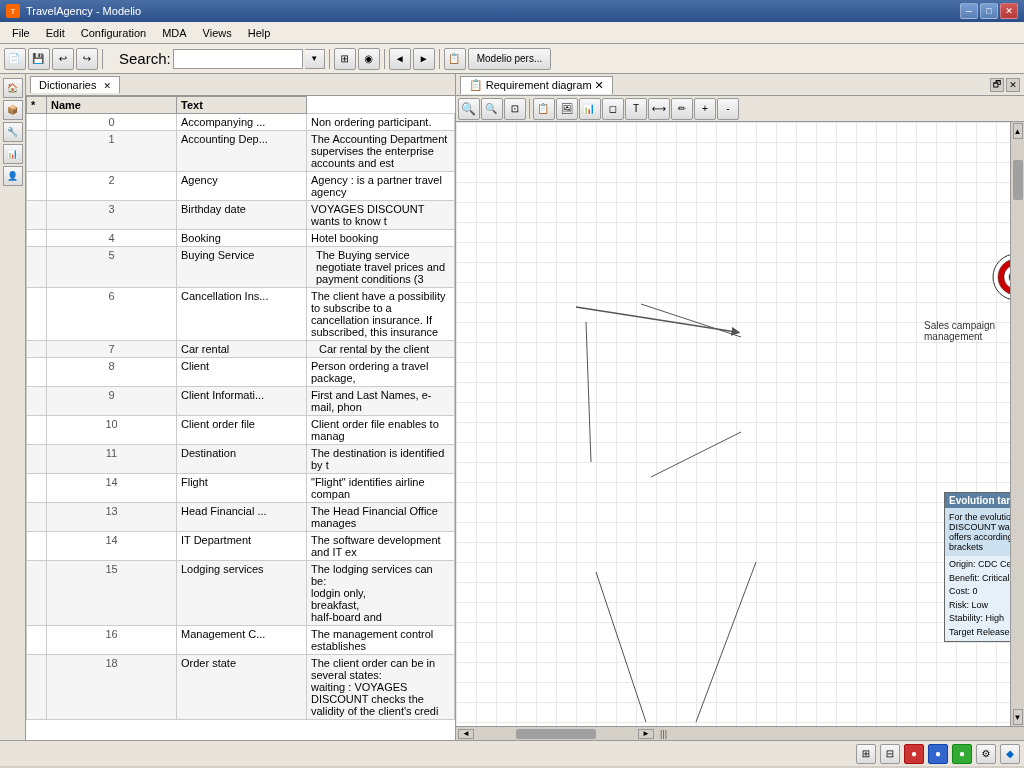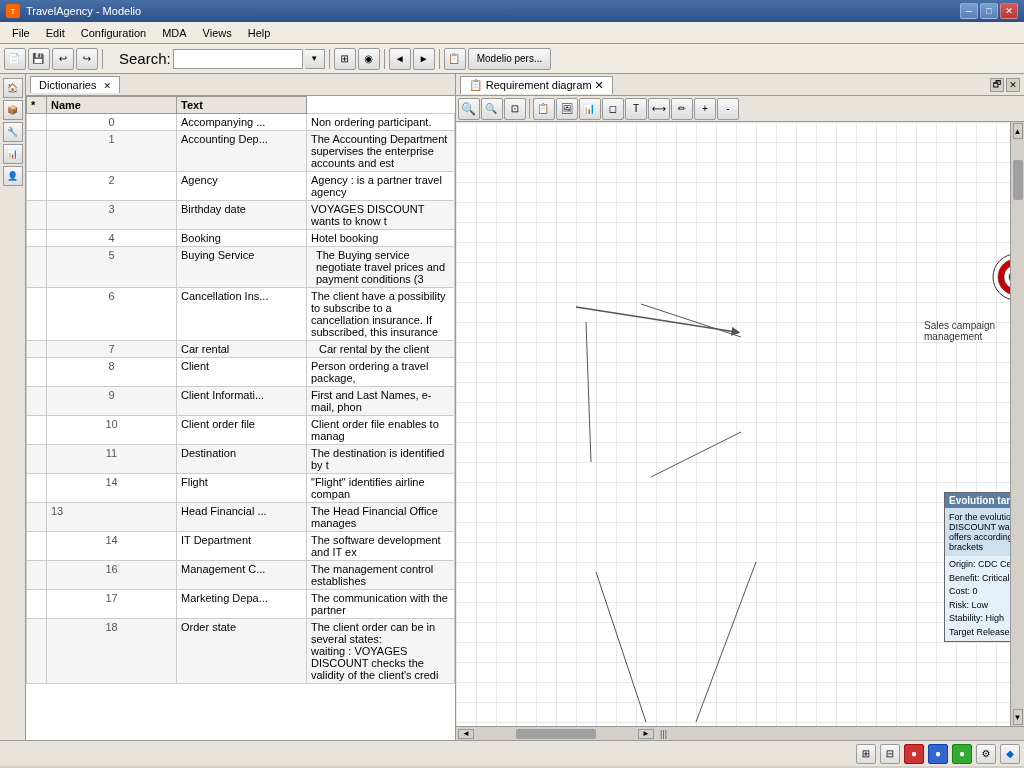--- a/index.html
+++ b/index.html
@@ -221,41 +221,44 @@
               <td style="max-width: 200px; overflow: hidden; white-space: pre-line;">The destination is identified by t</td>
             </tr>
             <tr>
               <td class="col-star"></td>
               <td style="width: 20px; text-align: center; color: rgb(85, 85, 85);">14</td>
               <td class="col-name">Flight</td>
               <td style="max-width: 200px; overflow: hidden; white-space: pre-line;">"Flight" identifies airline compan</td>
             </tr>
             <tr>
               <td class="col-star"></td>
-              <td style="width: 20px; color: rgb(85, 85, 85);">13</td>
+              <td style="width: 20px; text-align: center; color: rgb(85, 85, 85);">13</td>
               <td class="col-name">Head Financial ...</td>
               <td style="max-width: 200px; overflow: hidden; white-space: pre-line;">The Head Financial Office manages</td>
             </tr>
             <tr>
               <td class="col-star"></td>
               <td style="width: 20px; text-align: center; color: rgb(85, 85, 85);">14</td>
               <td class="col-name">IT Department</td>
               <td style="max-width: 200px; overflow: hidden; white-space: pre-line;">The software development and IT ex</td>
             </tr>
             <tr>
               <td class="col-star"></td>
+              <td style="width: 20px; text-align: center; color: rgb(85, 85, 85);">15</td>
+              <td class="col-name">Lodging services</td>
+              <td style="max-width: 200px; overflow: hidden; white-space: pre-line;">The lodging services can be:
+lodgin only,
+breakfast,
+half-board and</td>
+            </tr>
+            <tr>
+              <td class="col-star"></td>
               <td style="width: 20px; text-align: center; color: rgb(85, 85, 85);">16</td>
               <td class="col-name">Management C...</td>
               <td style="max-width: 200px; overflow: hidden; white-space: pre-line;">The management control establishes</td>
-            </tr>
-            <tr>
-              <td class="col-star"></td>
-              <td style="width: 20px; text-align: center; color: rgb(85, 85, 85);">17</td>
-              <td class="col-name">Marketing Depa...</td>
-              <td style="max-width: 200px; overflow: hidden; white-space: pre-line;">The communication with the partner</td>
             </tr>
             <tr>
               <td class="col-star"></td>
               <td style="width: 20px; text-align: center; color: rgb(85, 85, 85);">18</td>
               <td class="col-name">Order state</td>
               <td style="max-width: 200px; overflow: hidden; white-space: pre-line;">The client order can be in several states:
 waiting : VOYAGES DISCOUNT checks the validity of the client's credi</td>
             </tr>
           </tbody>
       </table>

